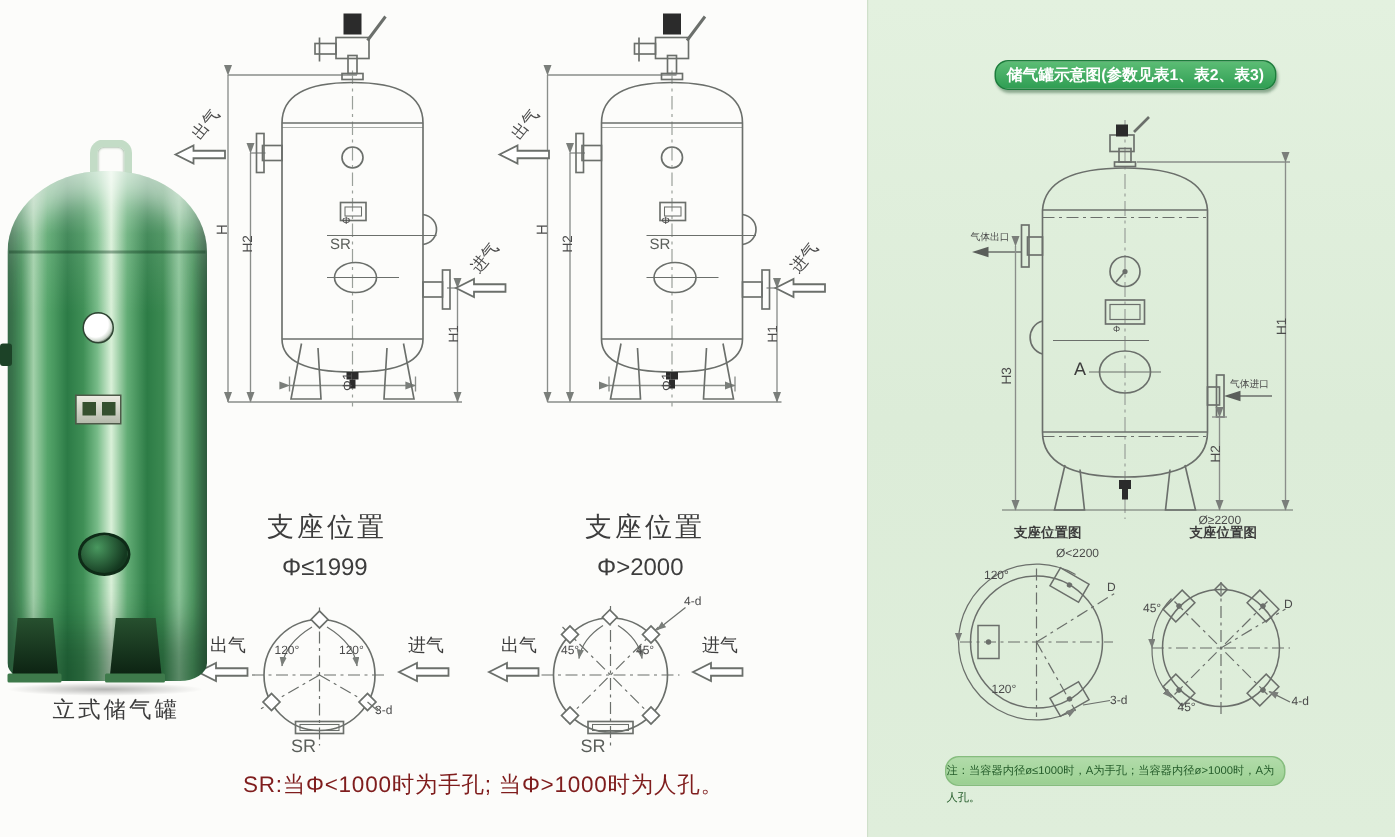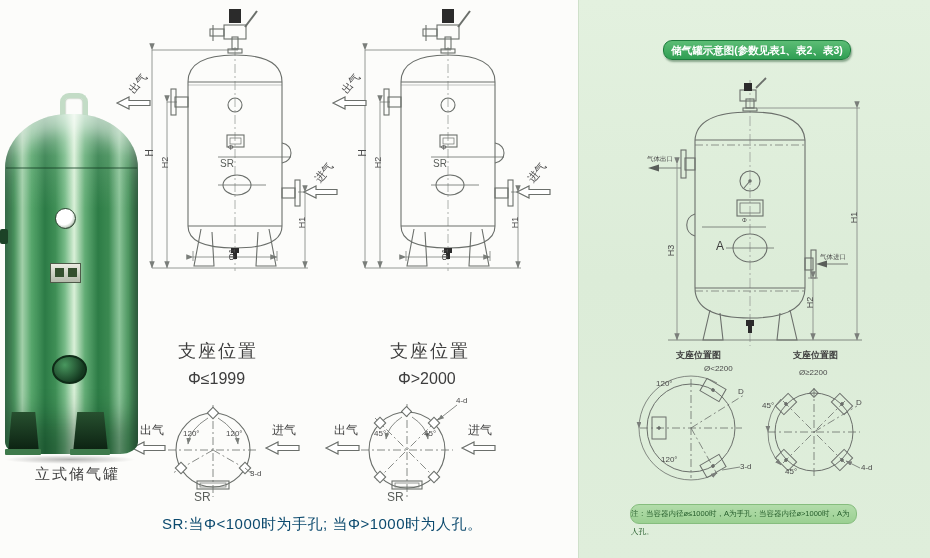--- a/index.html
+++ b/index.html
@@ -315,41 +315,41 @@
 
   <div class="lbl" style="left:390px;top:342px;font-size:18px;letter-spacing:2px;color:#3d3d3d;font-family:'Liberation Serif',serif;">支座位置</div>
   <div class="lbl" style="left:398px;top:371px;font-size:16px;color:#3d3d3d;">Φ&gt;2000</div>
   <div class="lbl" style="left:334px;top:424px;font-size:12px;color:#3d3d3d;">出气</div>
   <div class="lbl" style="left:468px;top:424px;font-size:12px;color:#3d3d3d;">进气</div>
   <div class="lbl" style="left:374px;top:430px;font-size:8px;">45°</div>
   <div class="lbl" style="left:424px;top:430px;font-size:8px;">45°</div>
   <div class="lbl" style="left:456px;top:397px;font-size:8px;">4-d</div>
   <div class="lbl" style="left:387px;top:491px;font-size:12px;color:#5a5e5a;">SR</div>
 
-  <div class="lbl" style="left:162px;top:516px;font-size:15px;color:#0c4a6e;letter-spacing:.5px;">SR:当Φ&lt;1000时为手孔; 当Φ&gt;1000时为人孔。</div>
+  <div class="lbl" style="left:162px;top:516px;font-size:15px;color:#7f1d1d;letter-spacing:.5px;">SR:当Φ&lt;1000时为手孔; 当Φ&gt;1000时为人孔。</div>
 
   <div class="title-pill">储气罐示意图(参数见表1、表2、表3)</div>
 
   <div class="lbl" style="left:647px;top:156px;font-size:6.5px;">气体出口</div>
   <div class="lbl" style="left:820px;top:254px;font-size:6.5px;">气体进口</div>
   <div class="lbl r90" style="left:666px;top:246px;font-size:9px;">H3</div>
   <div class="lbl r90" style="left:849px;top:213px;font-size:9px;">H1</div>
   <div class="lbl r90" style="left:805px;top:298px;font-size:9px;">H2</div>
   <div class="lbl" style="left:716px;top:240px;font-size:12px;color:#3d3d3d;">A</div>
   <div class="lbl" style="left:742px;top:217px;font-size:6px;">Φ</div>
 
   <div class="lbl" style="left:676px;top:351px;font-size:9px;font-weight:bold;color:#3d3d3d;">支座位置图</div>
   <div class="lbl" style="left:684px;top:365px;font-size:8px;margin-left:20px;">Ø&lt;2200</div>
   <div class="lbl" style="left:656px;top:380px;font-size:8px;">120°</div>
   <div class="lbl" style="left:661px;top:456px;font-size:8px;">120°</div>
   <div class="lbl" style="left:738px;top:388px;font-size:8px;">D</div>
   <div class="lbl" style="left:740px;top:463px;font-size:8px;">3-d</div>
 
   <div class="lbl" style="left:793px;top:351px;font-size:9px;font-weight:bold;color:#3d3d3d;">支座位置图</div>
-  <div class="lbl" style="left:799px;top:369px;font-size:8px;">Ø≥2200</div>
+  <div class="lbl" style="left:799px;top:343px;font-size:8px;">Ø≥2200</div>
   <div class="lbl" style="left:762px;top:402px;font-size:8px;">45°</div>
   <div class="lbl" style="left:785px;top:468px;font-size:8px;">45°</div>
   <div class="lbl" style="left:856px;top:399px;font-size:8px;">D</div>
   <div class="lbl" style="left:861px;top:464px;font-size:8px;">4-d</div>
 
   <div class="note-pill">注：当容器内径ø≤1000时，A为手孔；当容器内径ø&gt;1000时，A为人孔。</div>
 
 </div>
 
 </body></html>

